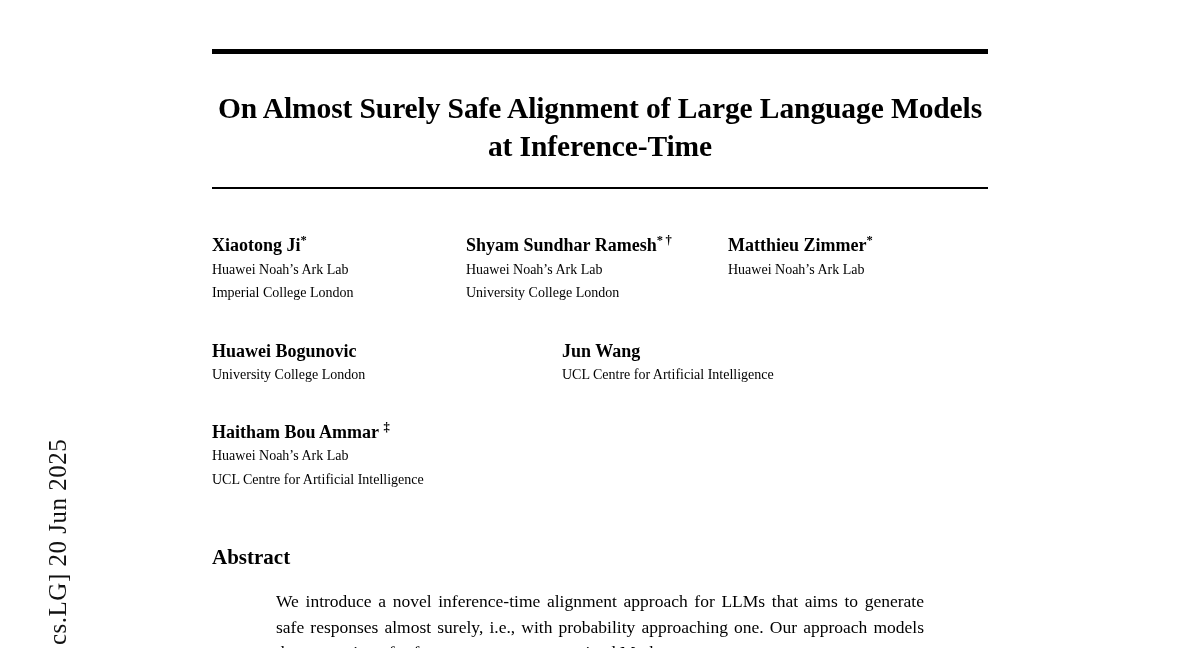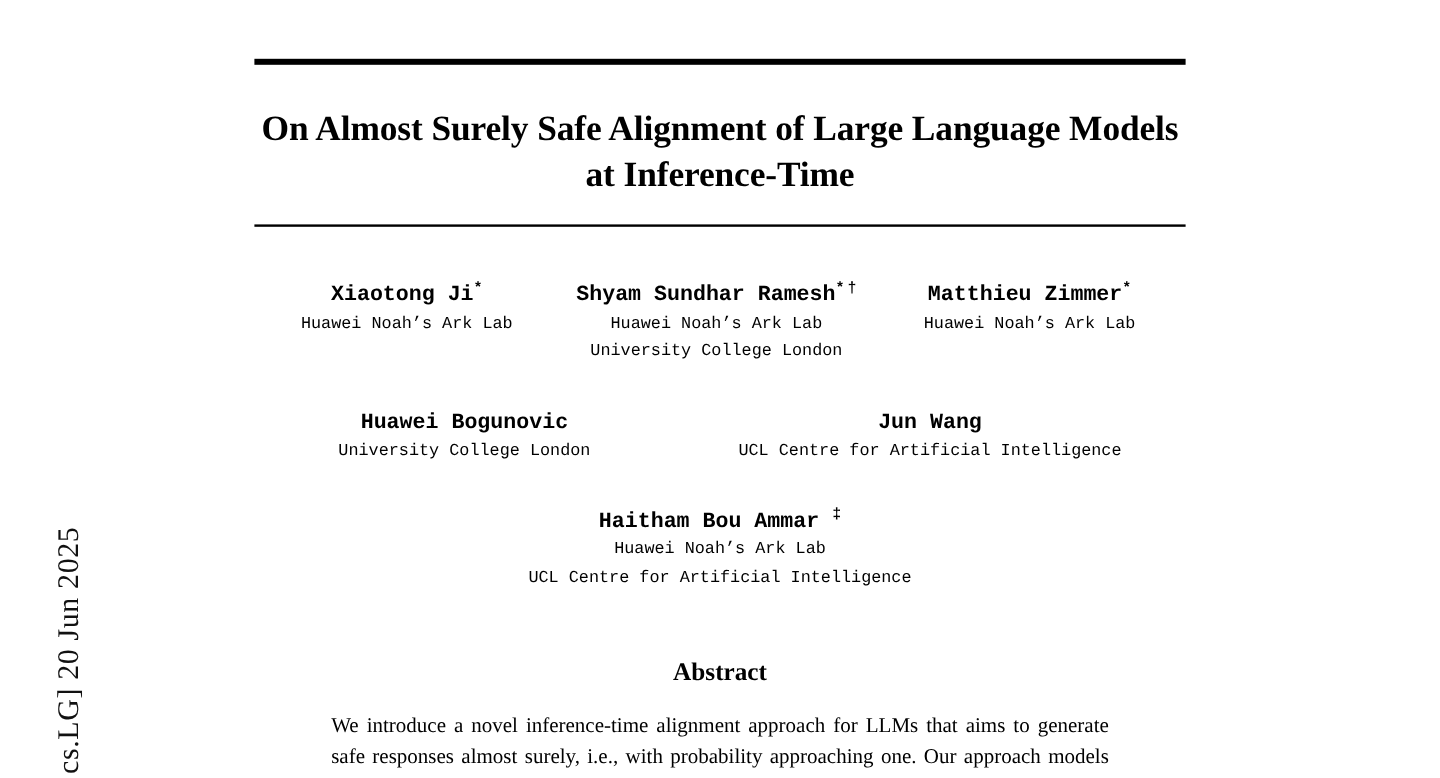--- a/index.html
+++ b/index.html
@@ -68,24 +68,22 @@
 
   .authors-block {
     margin-top: 40px;
   }
   .author-row {
     display: flex;
     justify-content: center;
     align-items: flex-start;
   }
   .author {
-    text-align: center;
     font-size: 18px;
     line-height: 23.5px;
-    font-family: Liberation Mono, monospace;
   }
   .author .name {
     font-weight: bold;
     font-size: 18px;
   }
   .author .sup {
     font-weight: bold;
     font-size: 12.5px;
     vertical-align: super;
   }
@@ -101,21 +99,21 @@
   
   .row2 { margin-top: 30px; }
   .row2 .author:nth-child(1) { width: 350px; }
   .row2 .author:nth-child(2) { width: 426px; }
 
   
   .row3 { margin-top: 29px; }
   .row3 .author { width: 776px; }
 
   #abstract-heading {
-    text-align: center;
+    text-align: left;
     font-weight: bold;
     font-size: 21px;
     margin-top: 54px;
   }
 
   #abstract-body {
     margin: 19px auto 0 auto;
     width: 648px;
     font-size: 17.5px;
     line-height: 25.5px;
@@ -137,20 +135,21 @@
   <div id="title">On Almost Surely Safe Alignment of Large Language Models at Inference-Time</div>
 
   <div class="rule-thin"></div>
 
   <div class="authors-block">
 
     <div class="author-row row1">
       <div class="author">
         <div><span class="name">Xiaotong Ji</span><span class="sup">*</span></div>
         <div class="aff">Huawei Noah’s Ark Lab</div>
+        <div class="aff">Imperial College London</div>
       </div>
       <div class="author">
         <div><span class="name">Shyam Sundhar Ramesh</span><span class="sup">* †</span></div>
         <div class="aff">Huawei Noah’s Ark Lab</div>
         <div class="aff">University College London</div>
       </div>
       <div class="author">
         <div><span class="name">Matthieu Zimmer</span><span class="sup">*</span></div>
         <div class="aff">Huawei Noah’s Ark Lab</div>
       </div>

